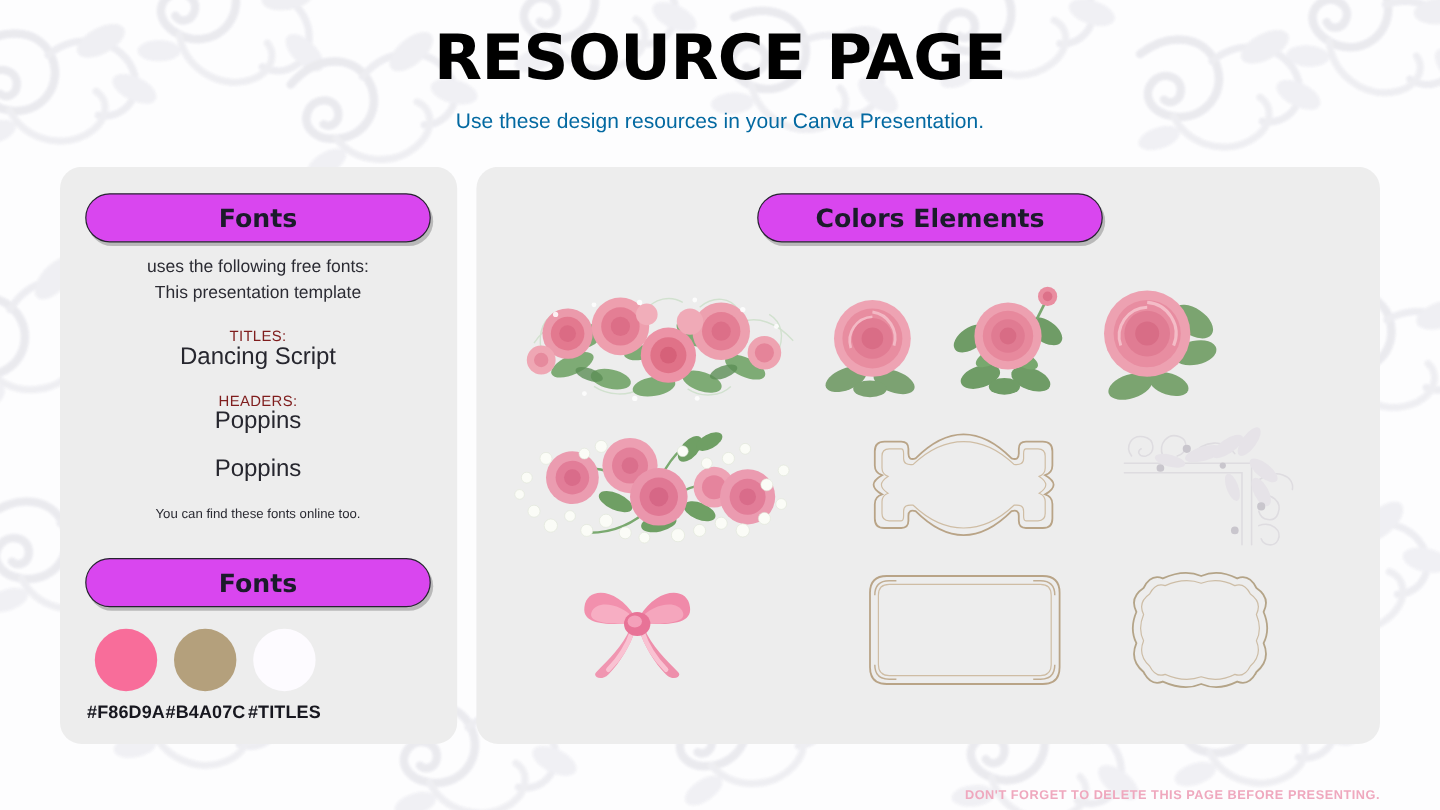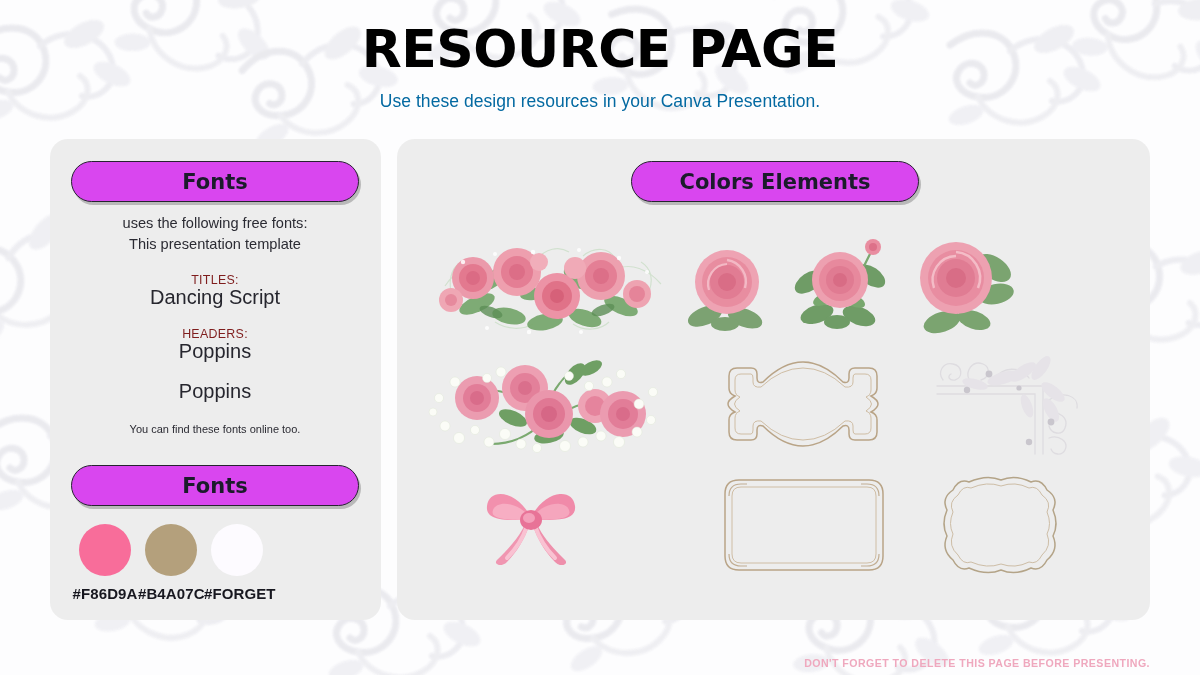--- a/index.html
+++ b/index.html
@@ -146,21 +146,21 @@
     <div class="swatch-cell">
       <div class="swatch-dot" style="background:#F86D9A"></div>
       <div class="swatch-hex">#F86D9A</div>
     </div>
     <div class="swatch-cell">
       <div class="swatch-dot" style="background:#B4A07C"></div>
       <div class="swatch-hex">#B4A07C</div>
     </div>
     <div class="swatch-cell">
       <div class="swatch-dot" style="background:#FDFBFF"></div>
-      <div class="swatch-hex">#FORGET</div>
+      <div class="swatch-hex">#TITLES</div>
     </div>
   </div>
 </div>
 
 <div class="panel" id="right-panel">
 
   <div class="pill" id="design-pill">
     <span>Colors Elements</span>
   </div>
 

